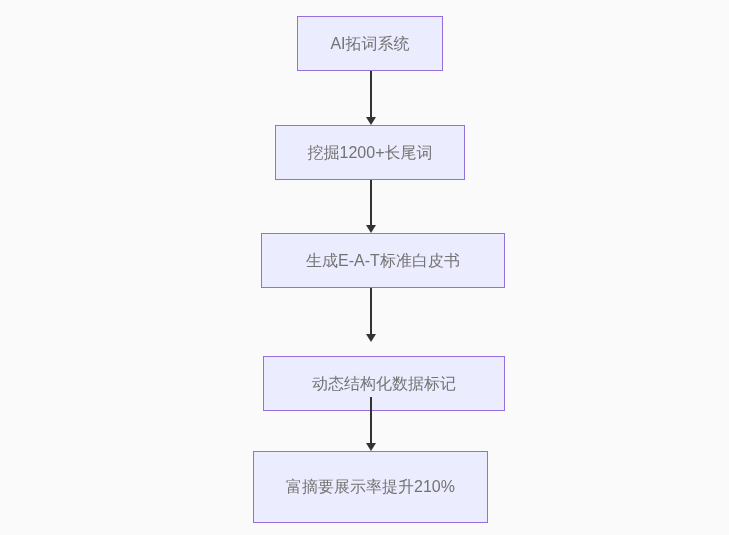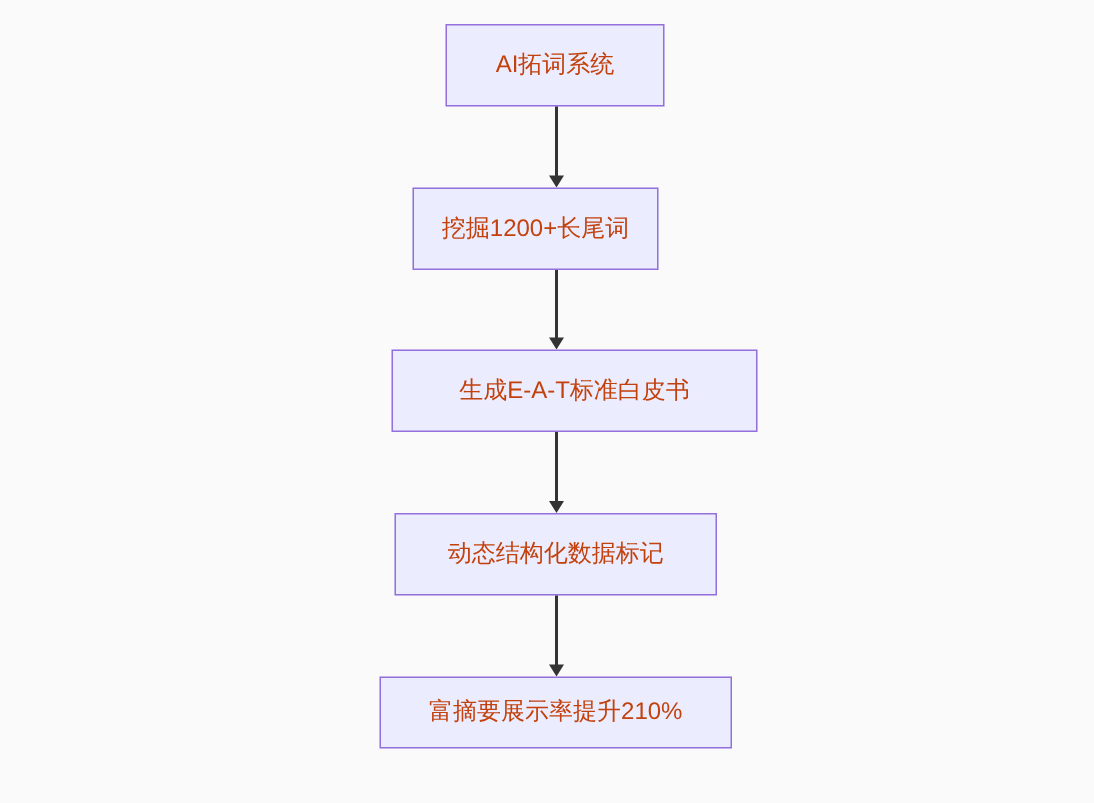--- a/index.html
+++ b/index.html
@@ -17,34 +17,34 @@
     width: 729px;
     height: 535px;
     background: #fafafa;
     overflow: hidden;
   }
   .node {
     position: absolute;
     box-sizing: border-box;
     background: #ececff;
     border: 1px solid #9370db;
-    color: #c2410c;
+    color: #737373;
     font-size: 16px;
     line-height: 1;
     display: flex;
     align-items: center;
     justify-content: center;
     text-align: center;
     white-space: nowrap;
   }
   .n1 { left: 297px; top: 16px;  width: 146px; height: 55px; }
-  .n2 { left: 275px; top: 125px; width: 164px; height: 55px; }
+  .n2 { left: 275px; top: 125px; width: 190px; height: 55px; }
   .n3 { left: 261px; top: 233px; width: 244px; height: 55px; }
-  .n4 { left: 263px; top: 342px; width: 215px; height: 55px; }
-  .n5 { left: 253px; top: 451px; width: 235px; height: 48px; }
+  .n4 { left: 263px; top: 356px; width: 242px; height: 55px; }
+  .n5 { left: 253px; top: 451px; width: 235px; height: 72px; }
 
   .edge {
     position: absolute;
     width: 14px;
     margin-left: -7px; 
   }
   .e1 { left: 371px; top: 71px;  height: 54px; }
   .e2 { left: 371px; top: 180px; height: 53px; }
   .e3 { left: 371px; top: 288px; height: 54px; }
   .e4 { left: 371px; top: 397px; height: 54px; }

